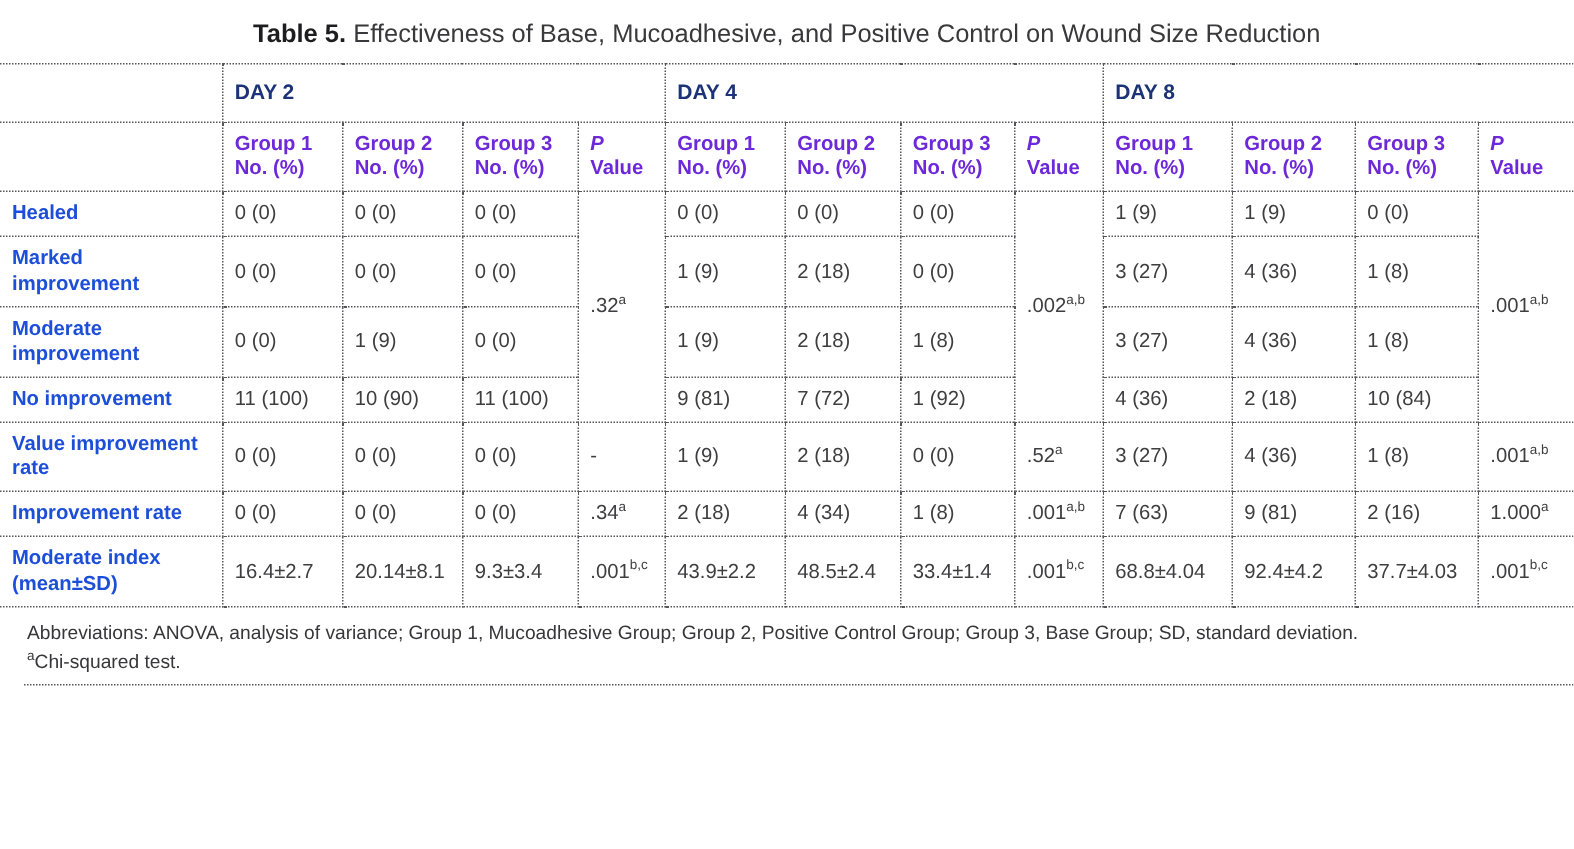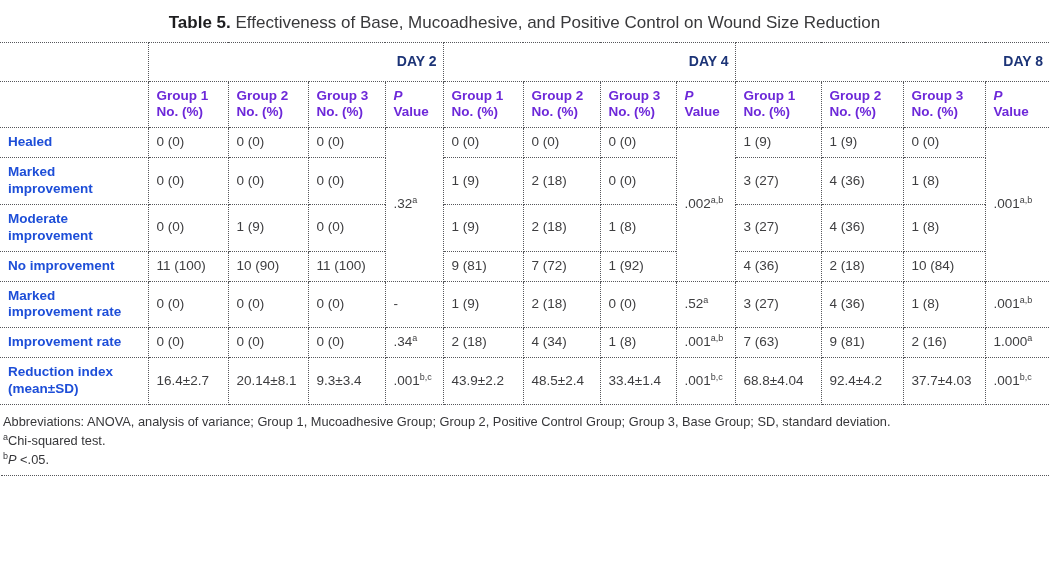--- a/index.html
+++ b/index.html
@@ -17,30 +17,30 @@
   th,td{
     border:1px dotted #56575b;
     padding:6px 6px 6px 8px;
     text-align:left;vertical-align:middle;
     font-size:13.5px;line-height:1.25;
     overflow:hidden;
   }
   tr>*:first-child{border-left:none;}
   tr>*:last-child{border-right:none;}
   .day-h{
-    color:#1c3477;font-weight:700;font-size:14px;padding-top:10px;padding-bottom:10px;text-align:right;
+    color:#1c3477;font-weight:700;font-size:14px;padding-top:10px;padding-bottom:10px;
   }
   .grp-h{color:#6d28d9;font-weight:700;}
   .grp-h .ital{font-style:italic;}
   .rl{font-weight:700;color:#1d4ed8;}
   .pc sup,td sup{font-size:9px;line-height:0;}
   .corner{border-top:1px dotted #56575b;}
   .footnotes{
     padding:7px 4px 6px 2px;font-size:12.8px;color:#37373a;line-height:1.5;
-    border-bottom:1px dotted #56575b;margin:0 0 0 1px;
+    border-bottom:1px dotted #56575b;margin:0 0 0 16px;
   }
   .footnotes .fline{white-space:nowrap;}
   .footnotes .ital{font-style:italic;}
   .footnotes sup{font-size:9px;line-height:0;}
 </style>
 </head>
 <body>
 
 <div class="title">
   <span class="tbold">Table 5.</span>
@@ -168,21 +168,21 @@
       <td>10 (90)</td>
       <td>11 (100)</td>
       <td>9 (81)</td>
       <td>7 (72)</td>
       <td>1 (92)</td>
       <td>4 (36)</td>
       <td>2 (18)</td>
       <td>10 (84)</td>
     </tr>
     <tr>
-      <td class="rl">Marked improvement rate</td>
+      <td class="rl">Value improvement rate</td>
       <td>0 (0)</td>
       <td>0 (0)</td>
       <td>0 (0)</td>
       <td class="pc"><span>-</span><sup></sup></td>
       <td>1 (9)</td>
       <td>2 (18)</td>
       <td>0 (0)</td>
       <td class="pc"><span>.52</span><sup>a</sup></td>
       <td>3 (27)</td>
       <td>4 (36)</td>
@@ -198,34 +198,33 @@
       <td>2 (18)</td>
       <td>4 (34)</td>
       <td>1 (8)</td>
       <td class="pc"><span>.001</span><sup>a,b</sup></td>
       <td>7 (63)</td>
       <td>9 (81)</td>
       <td>2 (16)</td>
       <td class="pc"><span>1.000</span><sup>a</sup></td>
     </tr>
     <tr>
-      <td class="rl">Reduction index (mean±SD)</td>
+      <td class="rl">Moderate index (mean±SD)</td>
       <td>16.4±2.7</td>
       <td>20.14±8.1</td>
       <td>9.3±3.4</td>
       <td class="pc"><span>.001</span><sup>b,c</sup></td>
       <td>43.9±2.2</td>
       <td>48.5±2.4</td>
       <td>33.4±1.4</td>
       <td class="pc"><span>.001</span><sup>b,c</sup></td>
       <td>68.8±4.04</td>
       <td>92.4±4.2</td>
       <td>37.7±4.03</td>
       <td class="pc"><span>.001</span><sup>b,c</sup></td>
     </tr>
   </tbody>
 </table>
 
 <div class="footnotes">
   <div class="fline">Abbreviations: ANOVA, analysis of variance; Group 1, Mucoadhesive Group; Group 2, Positive Control Group; Group 3, Base Group; SD, standard deviation.</div>
   <div class="fline"><sup>a</sup><span>Chi-squared test.</span></div>
-  <div class="fline"><sup>b</sup><span class="ital">P</span><span> &lt;.05.</span></div>
 </div>
 
 </body></html>

